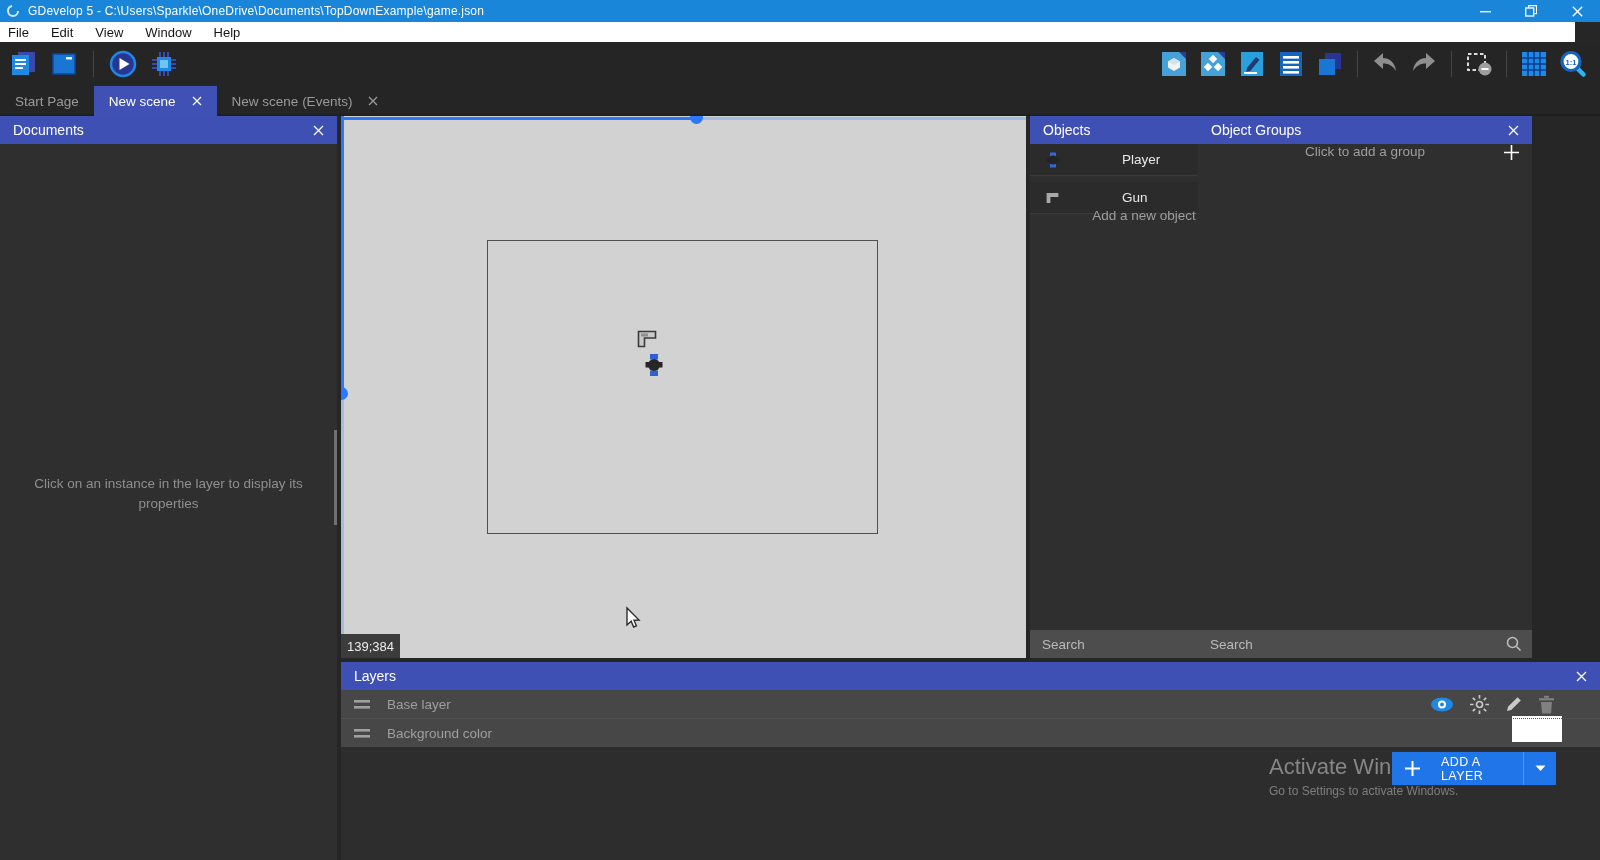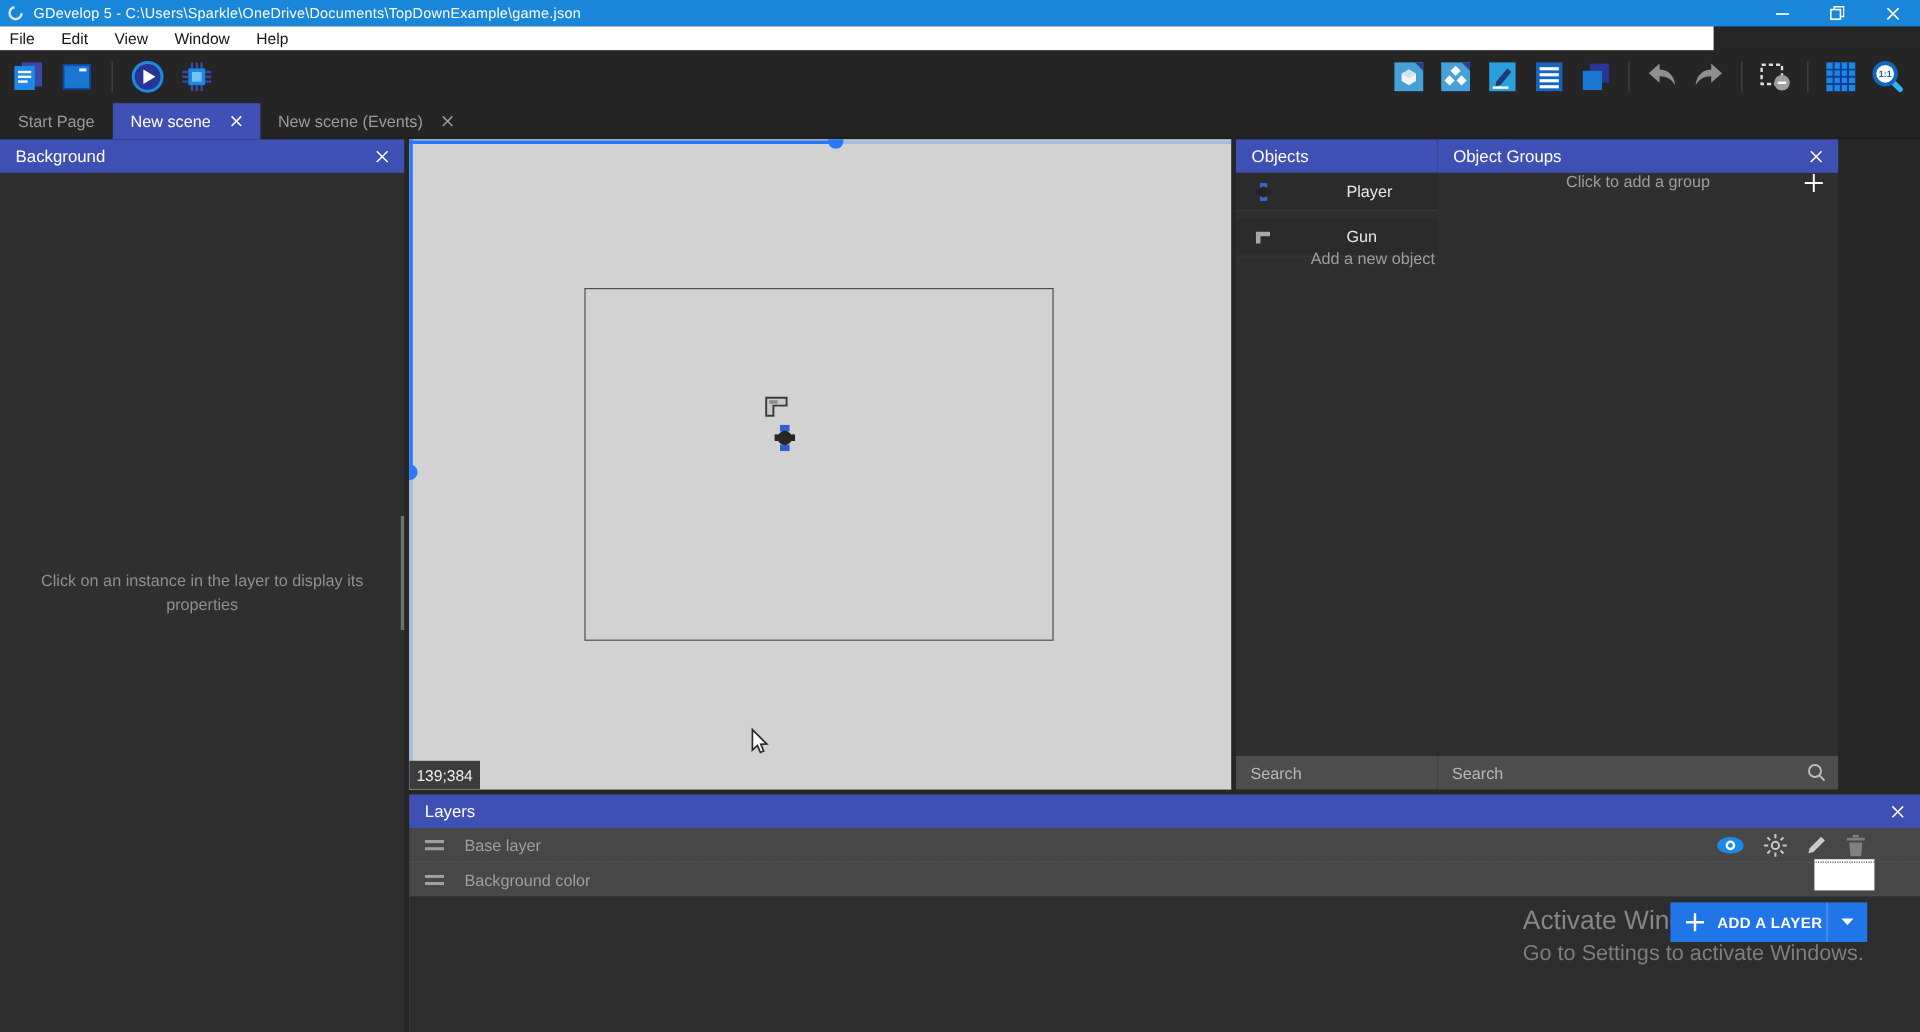--- a/index.html
+++ b/index.html
@@ -10,21 +10,21 @@
     -webkit-font-smoothing:antialiased;
   }
   
   .titlebar { position:absolute; left:0; top:0; width:1600px; height:22px;
     background:#1a86d9; display:flex; align-items:center; color:#fff; }
   .app-icon { margin-left:6px; display:flex; }
   .title-text { margin-left:8px; font-size:12px; letter-spacing:.2px; }
   .win-controls { margin-left:auto; display:flex; height:22px; }
   .win-btn { width:46px; height:22px; display:flex; align-items:center; justify-content:center; }
   
-  .menubar { position:absolute; left:0; top:22px; width:1428px; height:20px;
+  .menubar { position:absolute; left:0; top:22px; width:1575px; height:20px;
     background:#ffffff; display:flex; align-items:center; font-size:13px; color:#151515; }
   .menu-item { padding:0 11px; height:20px; display:flex; align-items:center; cursor:default; }
   .menu-item:first-child { padding-left:8px; }
   
   .toolbar { position:absolute; left:0; top:42px; width:1600px; height:44px;
     background:#252525; display:flex; align-items:center; }
   .tb-left { display:flex; align-items:center; gap:11px; margin-left:8px; }
   .tb-right { margin-left:auto; display:flex; align-items:center; gap:9px; margin-right:12px; }
   .tb-sep { width:1px; height:26px; background:#454545; margin:0 3px; }
   .tbicon { display:flex; align-items:center; justify-content:center; }
@@ -87,24 +87,24 @@
     color:#9f9f9f; font-size:13.5px; border-bottom:1px dotted #575757; }
   .layer-row .drag { margin-left:13px; display:flex; }
   .layer-row .layer-name { margin-left:17px; }
   .layer-row .row-icons { margin-left:auto; display:flex; align-items:center; gap:15px; margin-right:45px; }
   .color-swatch { position:absolute; right:38px; top:-3px; width:50px; height:26px;
     background:#fff; border:0; padding:3px; }
   .color-swatch .swatch-inner { width:100%; height:100%; background:#cfcfcf; }
   .layers-footer { position:absolute; left:0; top:85px; right:0; height:113px; background:#2d2d2d; }
   .watermark { position:absolute; left:928px; top:7px; color:#868686; }
   .watermark .wm1 { font-size:22px; font-weight:300; }
-  .watermark .wm2 { font-size:18px; margin-top:4px; color:#7e7e7e; }
+  .watermark .wm2 { font-size:12px; margin-top:4px; color:#7e7e7e; }
   .add-layer-btn { position:absolute; left:1051px; top:5px; width:164px; height:33px;
     background:#2075e8; display:flex; align-items:center; color:#fff; cursor:default; }
-  .add-layer-btn .albl { font-size:12.5px; font-weight:bold; letter-spacing:.4px; margin-left:10px; }
+  .add-layer-btn .albl { font-size:12.5px; font-weight:normal; letter-spacing:.4px; margin-left:20px; }
   .add-layer-btn .plus2 { margin-left:12px; display:flex; }
   .add-layer-btn .caret-zone { margin-left:auto; width:34px; height:33px; display:flex;
     align-items:center; justify-content:center; border-left:1px solid rgba(255,255,255,.25); }
   svg { display:block; }
 </style>
 </head>
 <body>
 
 <div class="root">
 
@@ -274,21 +274,21 @@
       <span class="tab-close">
         <svg width="10" height="10">
             <path d="M1 1l8 8M9 1l-8 8" stroke="#9a9a9a" stroke-width="1.3"></path>
           </svg>
       </span>
     </div>
   </div>
 
   <div class="panel properties-panel">
     <div class="panel-header">
-      <span>Background</span>
+      <span>Documents</span>
       <div class="hdr-actions">
         <span>
           <svg width="11" height="11">
               <path d="M1 1l9 9M10 1l-9 9" stroke="#fff" stroke-width="1.3"></path>
             </svg>
         </span>
       </div>
     </div>
     <div class="props-message">Click on an instance in the layer to display its properties</div>
     <div class="props-scrollbar"></div>

